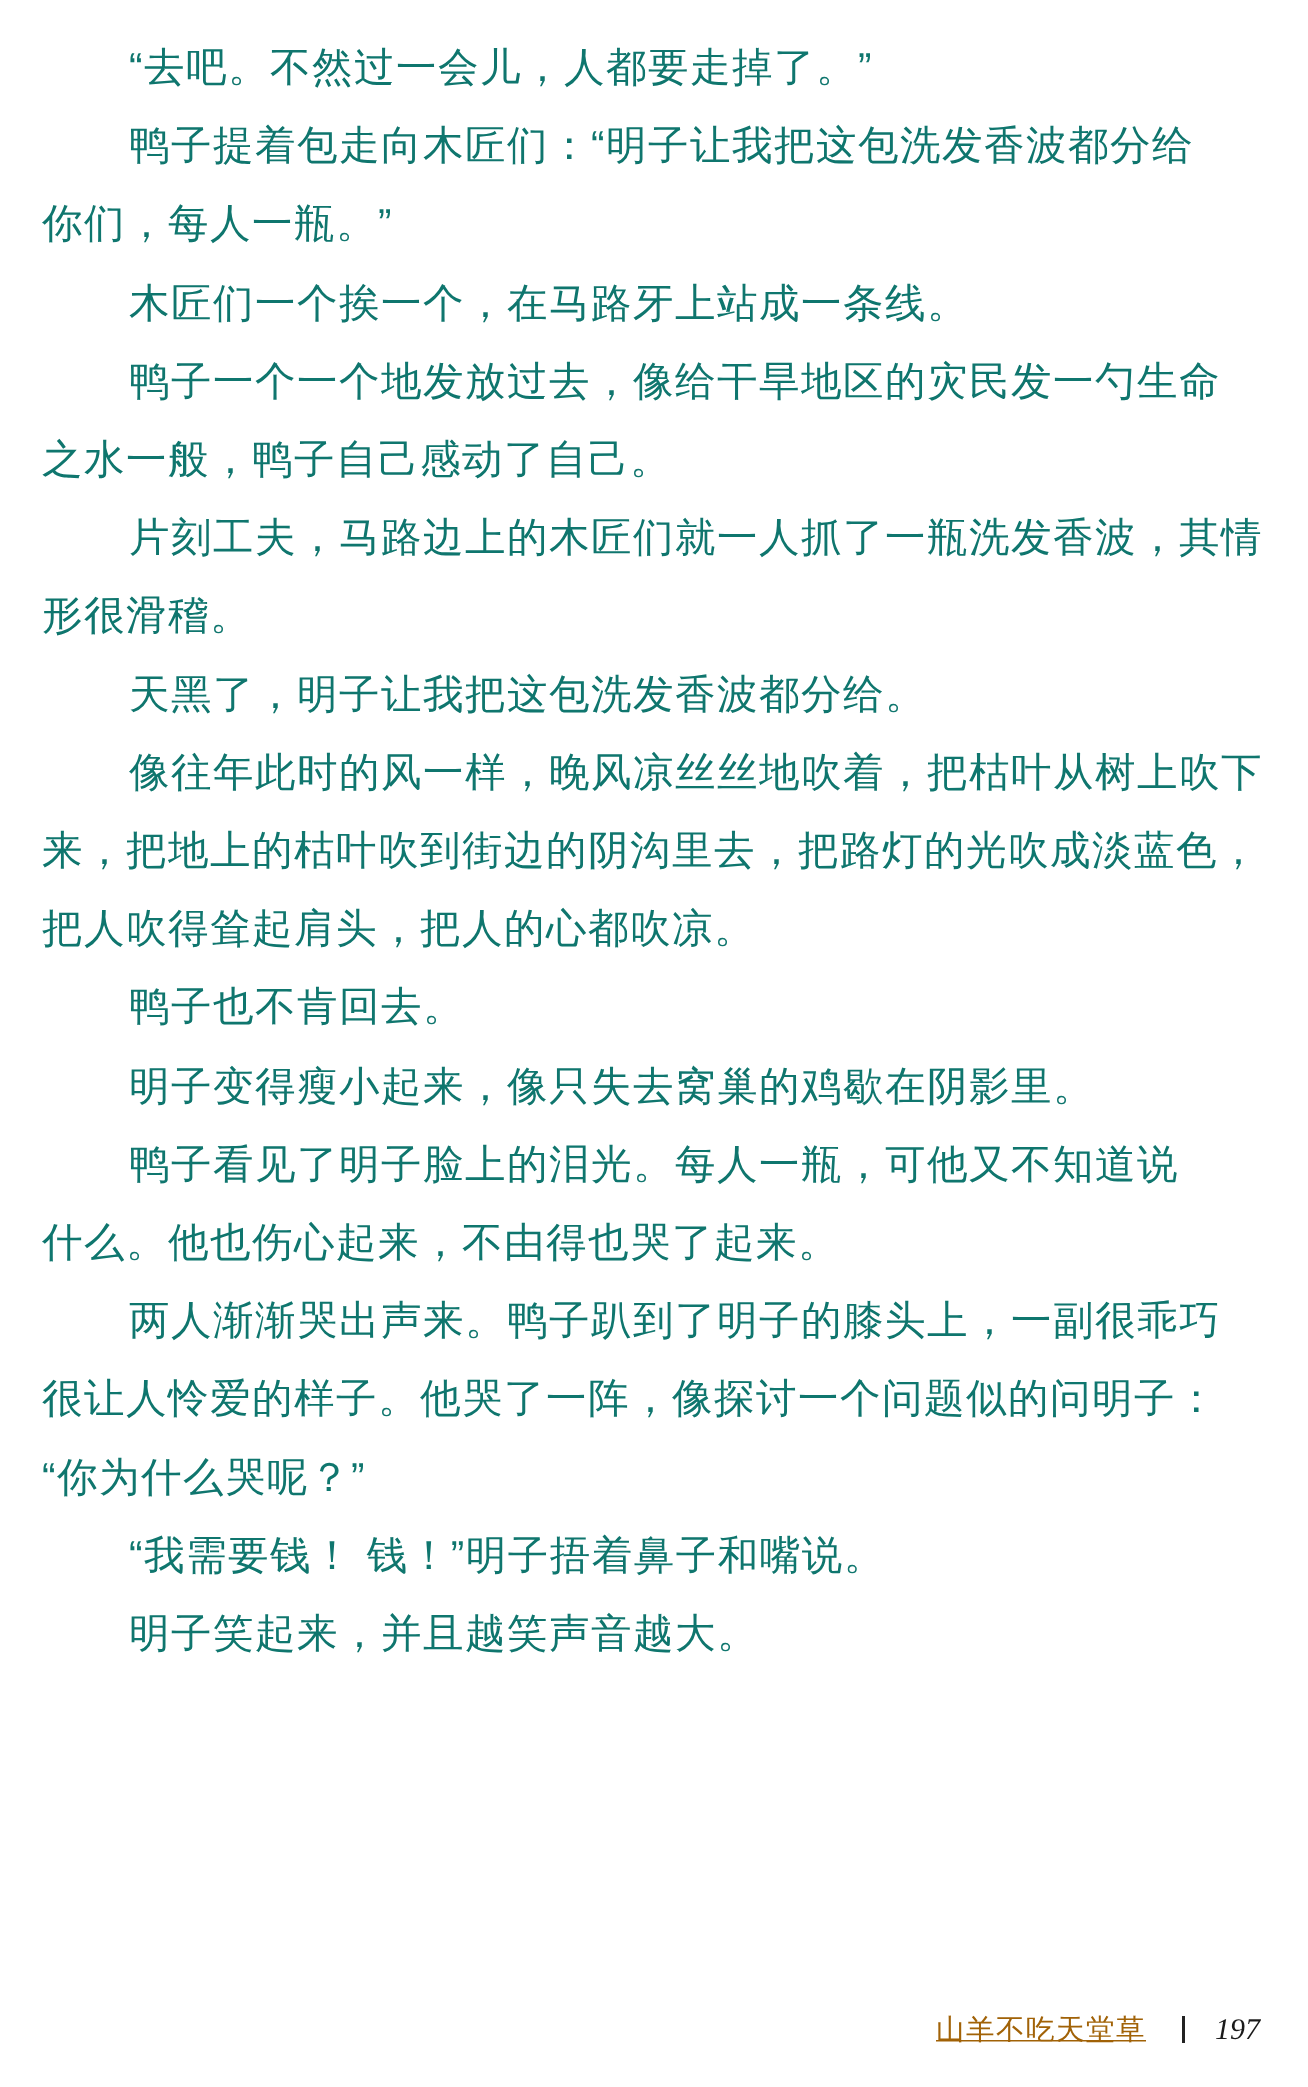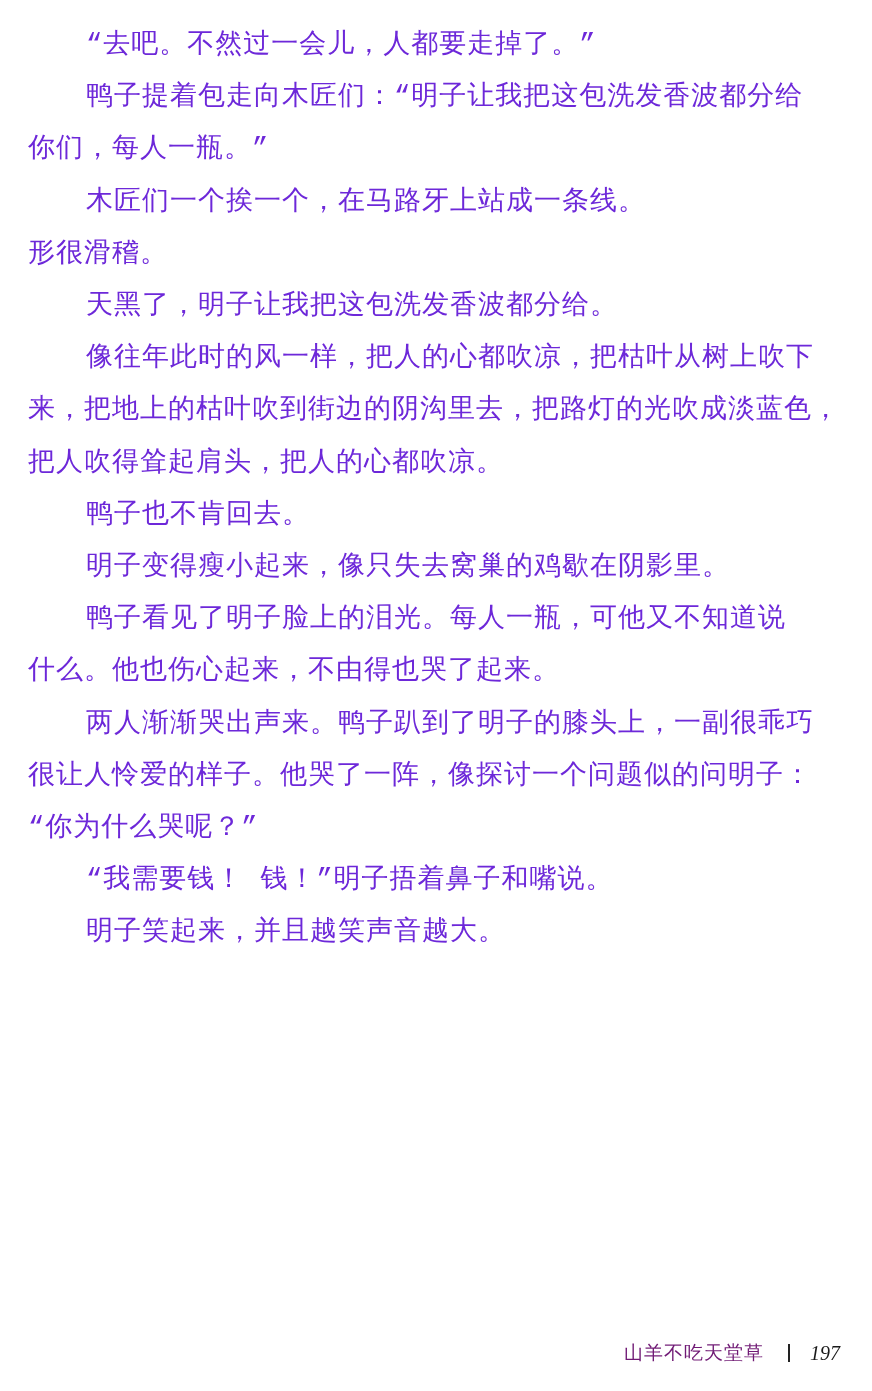--- a/index.html
+++ b/index.html
@@ -2,22 +2,22 @@
 <html><head>
 <meta charset="utf-8">
 <style>
   html, body { margin: 0; padding: 0; background: #ffffff; }
   body { width: 872px; height: 1391px; position: relative; overflow: hidden; }
   .page {
     position: absolute;
     left: 28px;
     top: 19px;
     width: 816px;
-    color: #6d28d9;
-    font-family: Liberation Mono, monospace;
+    color: #0f766e;
+    font-family: Liberation Sans, sans-serif;
     font-size: 27px;
     line-height: 52.2px;
   }
   .para {
     margin: 0;
     text-indent: 58px;
     text-align: justify;
     text-align-last: left;
     letter-spacing: 1px;
     word-break: break-all;
@@ -31,21 +31,22 @@
     height: 40px;
     display: flex;
     align-items: center;
     justify-content: flex-end;
     color: #1a1a1a;
   }
   .book-title {
     font-family: "DejaVu Sans", "Liberation Sans", sans-serif;
     font-size: 19px;
     letter-spacing: 1px;
-    color: #701a75;
+    color: #a16207;
+    text-decoration: underline;
   }
   .sep {
     display: inline-block;
     width: 2px;
     height: 18px;
     background: #222;
     margin: 0 20px 0 24px;
   }
   .page-num {
     font-family: "Liberation Serif", "DejaVu Serif", serif;
@@ -61,27 +62,32 @@
     <span class="line">“去吧。不然过一会儿，人都要走掉了。”</span>
   </p>
   <p class="para">
     <span class="line">鸭子提着包走向木匠们：“明子让我把这包洗发香波都分给</span>
     <span class="line" style="margin-left:-58px">你们，每人一瓶。”</span>
   </p>
   <p class="para">
     <span class="line">木匠们一个挨一个，在马路牙上站成一条线。</span>
   </p>
   <p class="para">
+    <span class="line">鸭子一个一个地发放过去，像给干旱地区的灾民发一勺生命</span>
+    <span class="line" style="margin-left:-58px">之水一般，鸭子自己感动了自己。</span>
+  </p>
+  <p class="para">
+    <span class="line">片刻工夫，马路边上的木匠们就一人抓了一瓶洗发香波，其情</span>
     <span class="line" style="margin-left:-58px">形很滑稽。</span>
   </p>
   <p class="para">
     <span class="line">天黑了，明子让我把这包洗发香波都分给。</span>
   </p>
   <p class="para">
-    <span class="line">像往年此时的风一样，把人的心都吹凉，把枯叶从树上吹下</span>
+    <span class="line">像往年此时的风一样，晚风凉丝丝地吹着，把枯叶从树上吹下</span>
     <span class="line" style="margin-left:-58px">来，把地上的枯叶吹到街边的阴沟里去，把路灯的光吹成淡蓝色，</span>
     <span class="line" style="margin-left:-58px">把人吹得耸起肩头，把人的心都吹凉。</span>
   </p>
   <p class="para">
     <span class="line">鸭子也不肯回去。</span>
   </p>
   <p class="para">
     <span class="line">明子变得瘦小起来，像只失去窝巢的鸡歇在阴影里。</span>
   </p>
   <p class="para">

